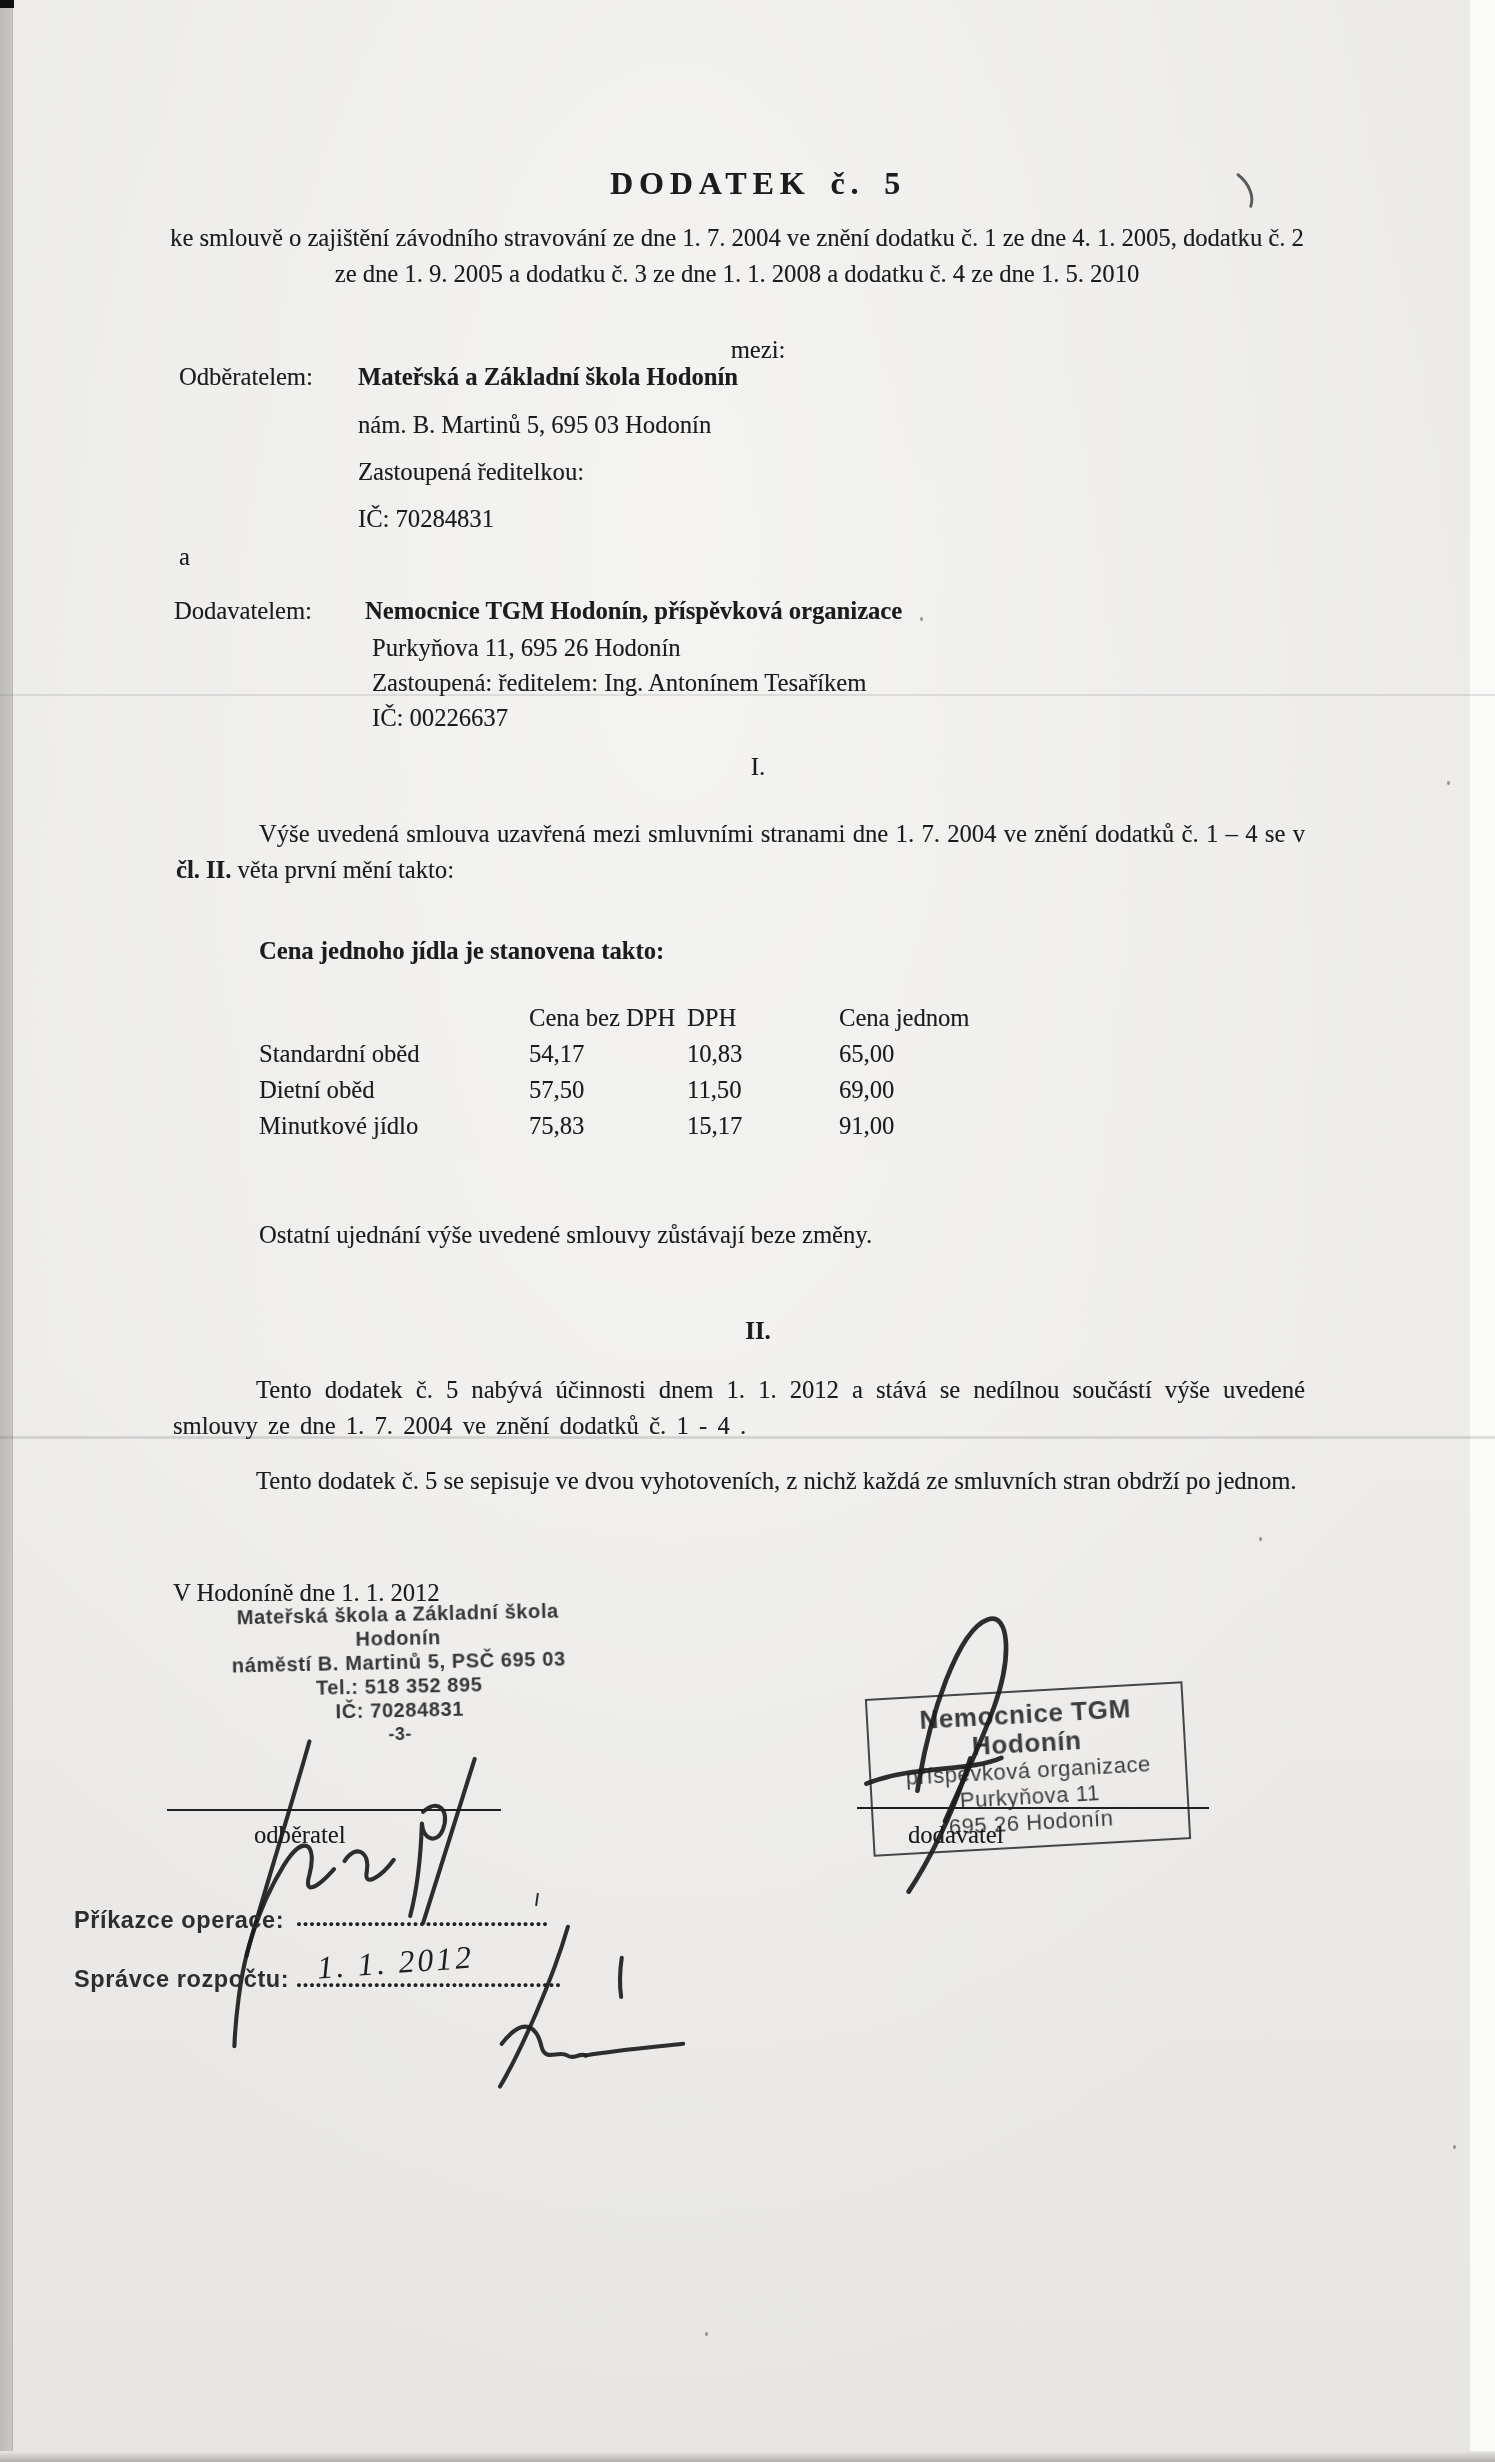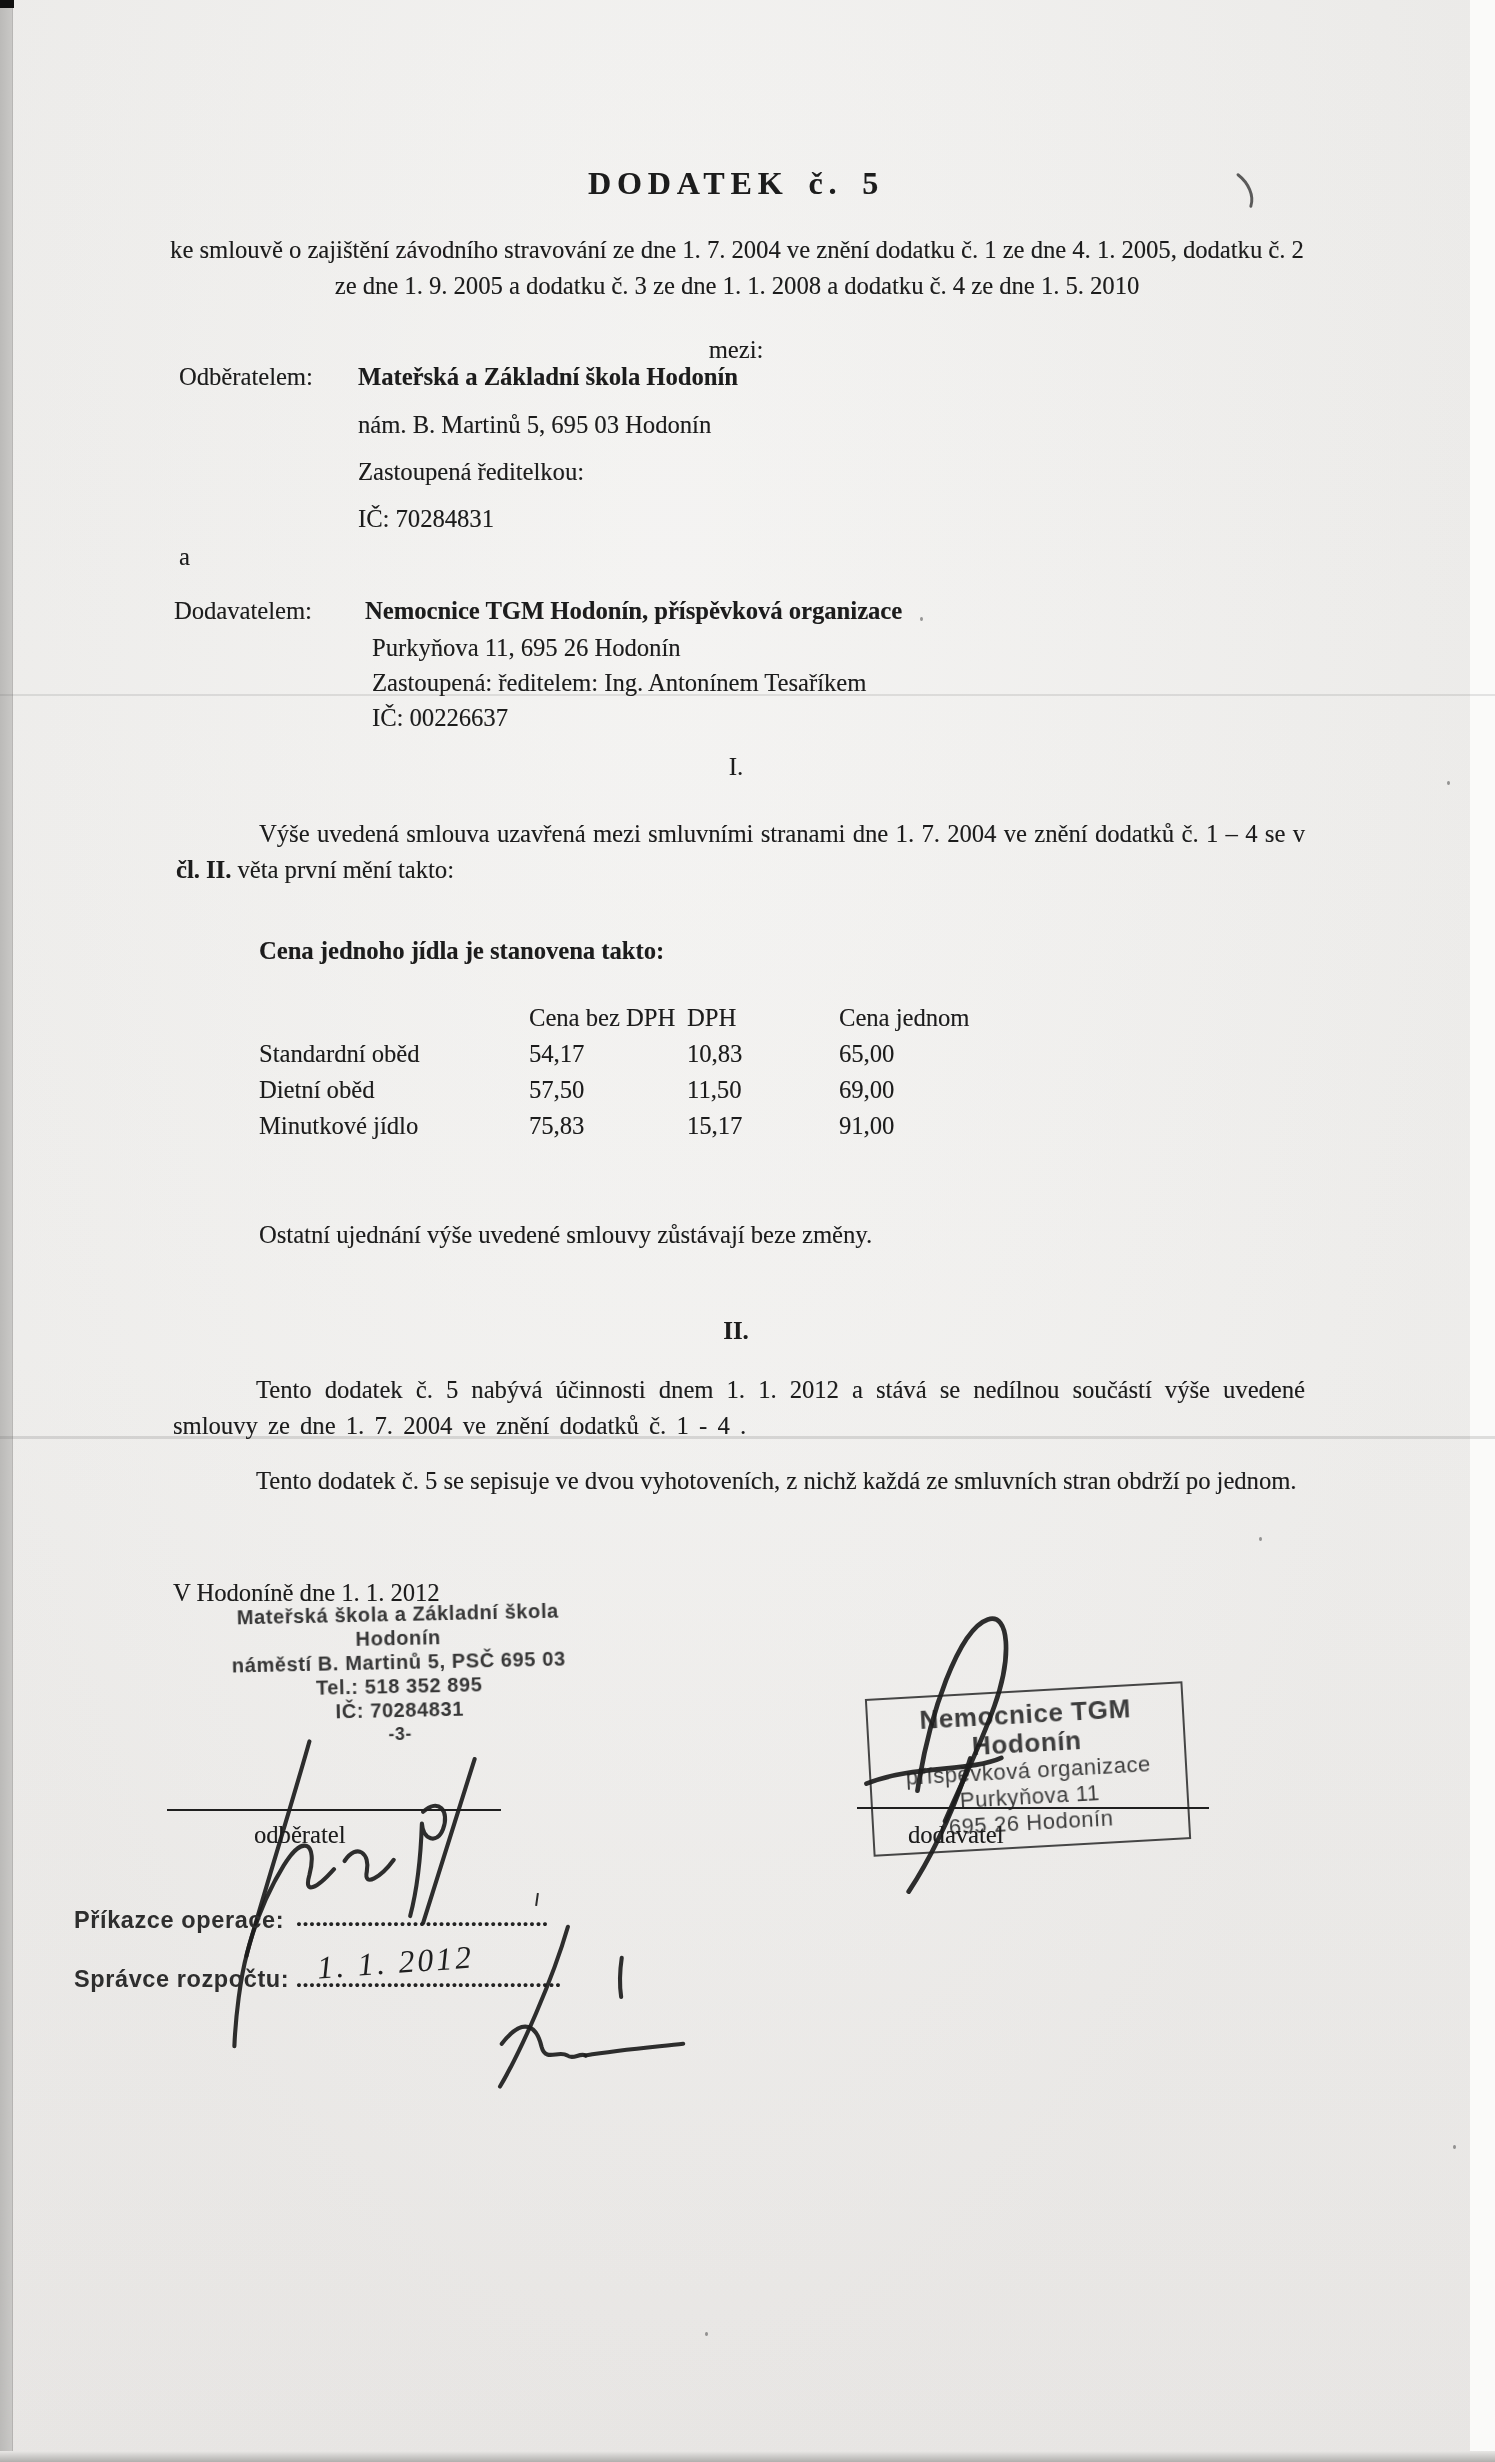--- a/index.html
+++ b/index.html
@@ -6,21 +6,21 @@
   .scan{position:relative;width:1495px;height:2462px;overflow:hidden;
     background:
       radial-gradient(ellipse at 45% 22%, rgba(255,255,255,0.28), rgba(0,0,0,0.015) 70%),
       linear-gradient(180deg,#efeeec 0%,#f1f0ee 55%,#ebe9e7 100%);
     font-family:"Liberation Serif", serif;color:#1c1c1c;}
   .abs{position:absolute;}
   .serif{font-family:"Liberation Serif", serif;font-size:24.6px;line-height:36px;color:#1c1c1c;
          text-shadow:0.3px 0.3px 0.5px rgba(25,25,25,0.35);}
   .sans{font-family:"Liberation Sans", sans-serif;}
   .bold{font-weight:700;}
-  .center-col{left:0;width:1472px;text-align:center;}
+  .center-col{left:0;width:1472px;text-align:center;padding-left:22px;}
   .justify{text-align:justify;}
   .indent{text-indent:83px;}
 
   .doc-title{font-size:32px;font-weight:700;letter-spacing:5.9px;word-spacing:5.9px;}
 
   .ptable{display:grid;grid-template-columns:270px 158px 152px 158px;line-height:36px;}
   .ptable .num,.ptable .hdr{}
 
   .stamp-school{width:352px;text-align:center;color:#363636;transform:rotate(-1.2deg);
     font-family:"Liberation Sans", sans-serif;font-weight:700;letter-spacing:0.6px;
@@ -68,21 +68,21 @@
   <div class="abs speck" style="left:1447px;top:781px;"></div>
   <div class="abs speck" style="left:1453px;top:2145px;"></div>
   <div class="abs speck" style="left:1259px;top:1537px;"></div>
   <div class="abs speck" style="left:705px;top:2332px;"></div>
 
   <div class="abs serif center-col doc-title" style="top:165px;">DODATEK č. 5</div>
   <svg class="abs sig" style="left:1231px;top:170px;" width="35" height="41" viewBox="0 0 60 70">
       <path d="M12,8 C30,22 40,44 34,62" style="stroke-width:5;opacity:.7;"></path>
     </svg>
 
-  <div class="abs serif" style="left:158px;top:232px;width:1158px;text-align:center;">ke smlouvě o zajištění závodního stravování ze dne 1. 7. 2004 ve znění dodatku č. 1 ze dne 4. 1. 2005, dodatku č. 2 ze dne 1. 9. 2005 a dodatku č. 3 ze dne 1. 1. 2008 a dodatku č. 4 ze dne 1. 5. 2010</div>
+  <div class="abs serif" style="left:158px;top:220px;width:1158px;text-align:center;">ke smlouvě o zajištění závodního stravování ze dne 1. 7. 2004 ve znění dodatku č. 1 ze dne 4. 1. 2005, dodatku č. 2 ze dne 1. 9. 2005 a dodatku č. 3 ze dne 1. 1. 2008 a dodatku č. 4 ze dne 1. 5. 2010</div>
 
   <div class="abs serif center-col" style="top:332px;">mezi:</div>
 
   <div class="abs serif" style="left:179px;top:359px;">Odběratelem:</div>
   <div class="abs serif bold" style="left:358px;top:359px;">Mateřská a Základní škola Hodonín</div>
   <div class="abs serif" style="left:358px;top:407px;">nám. B. Martinů 5, 695 03 Hodonín</div>
   <div class="abs serif" style="left:358px;top:454px;">Zastoupená ředitelkou:</div>
   <div class="abs serif" style="left:358px;top:501px;">IČ: 70284831</div>
 
   <div class="abs serif" style="left:179px;top:539px;">a</div>

